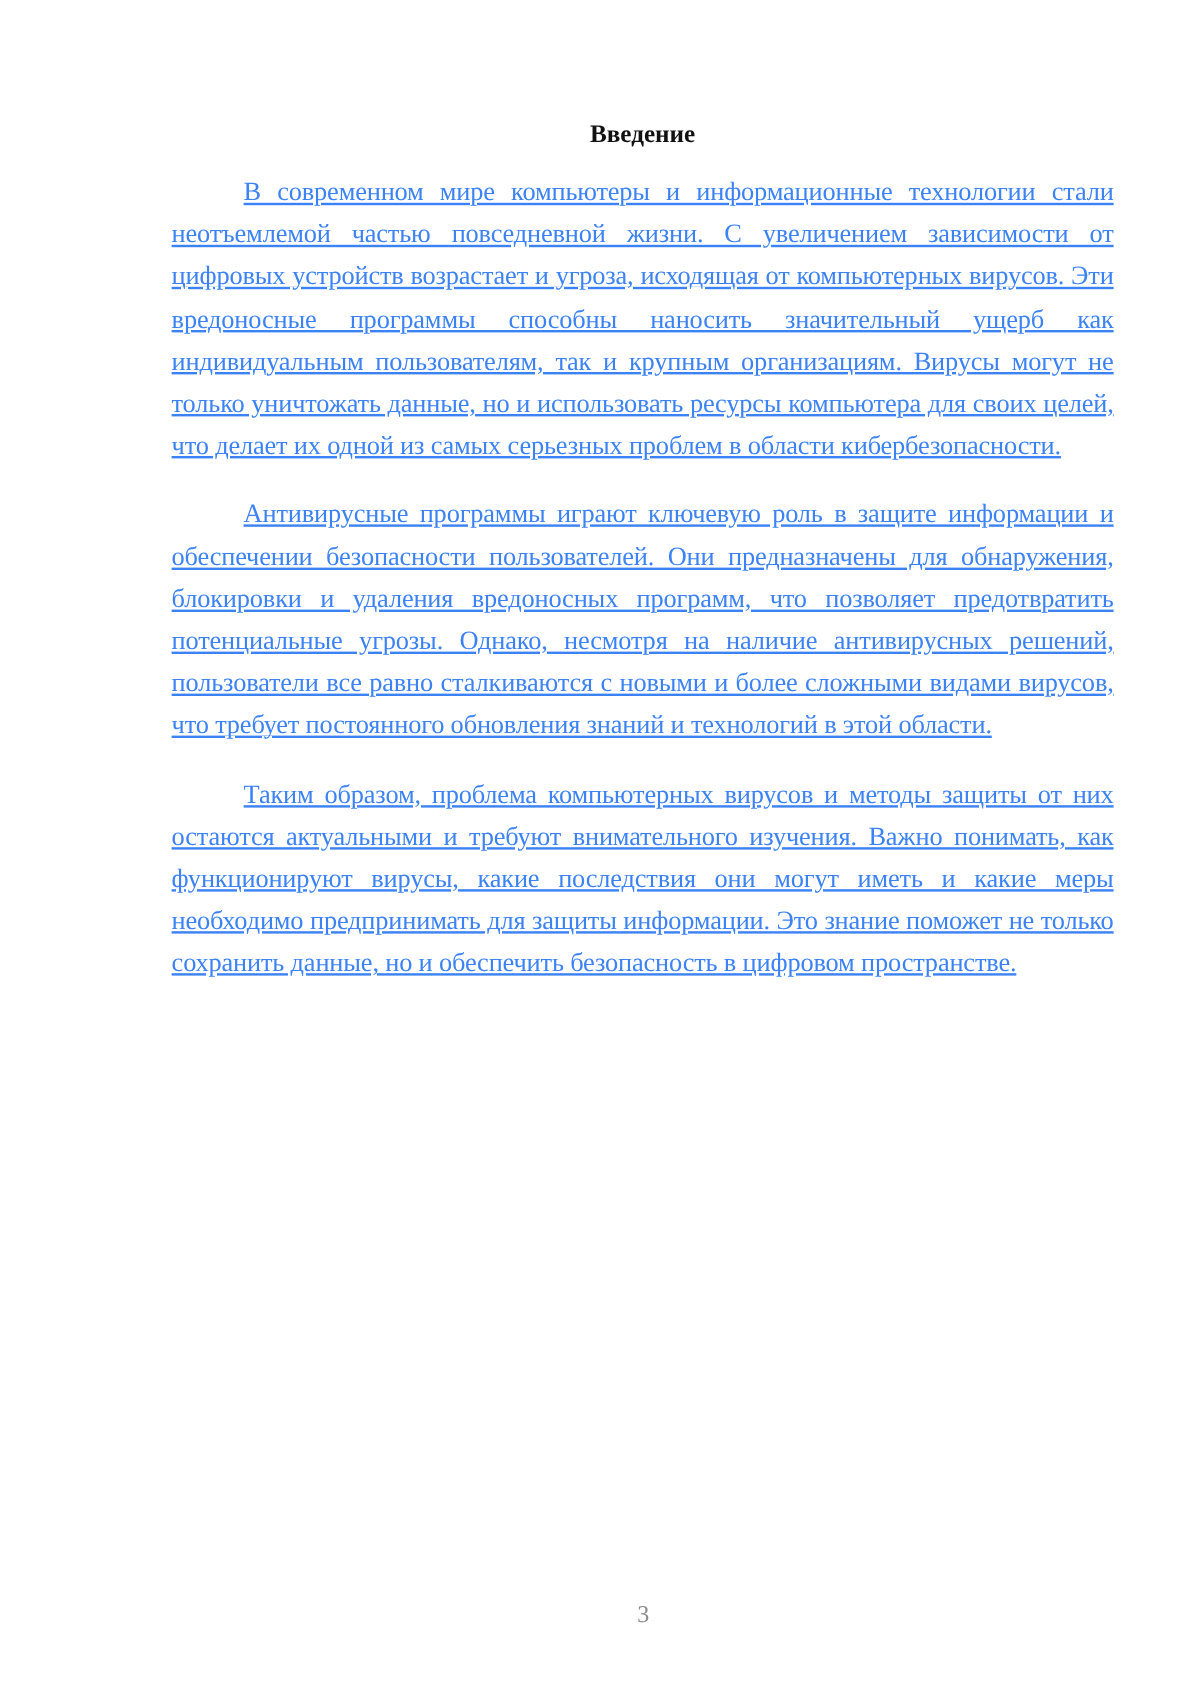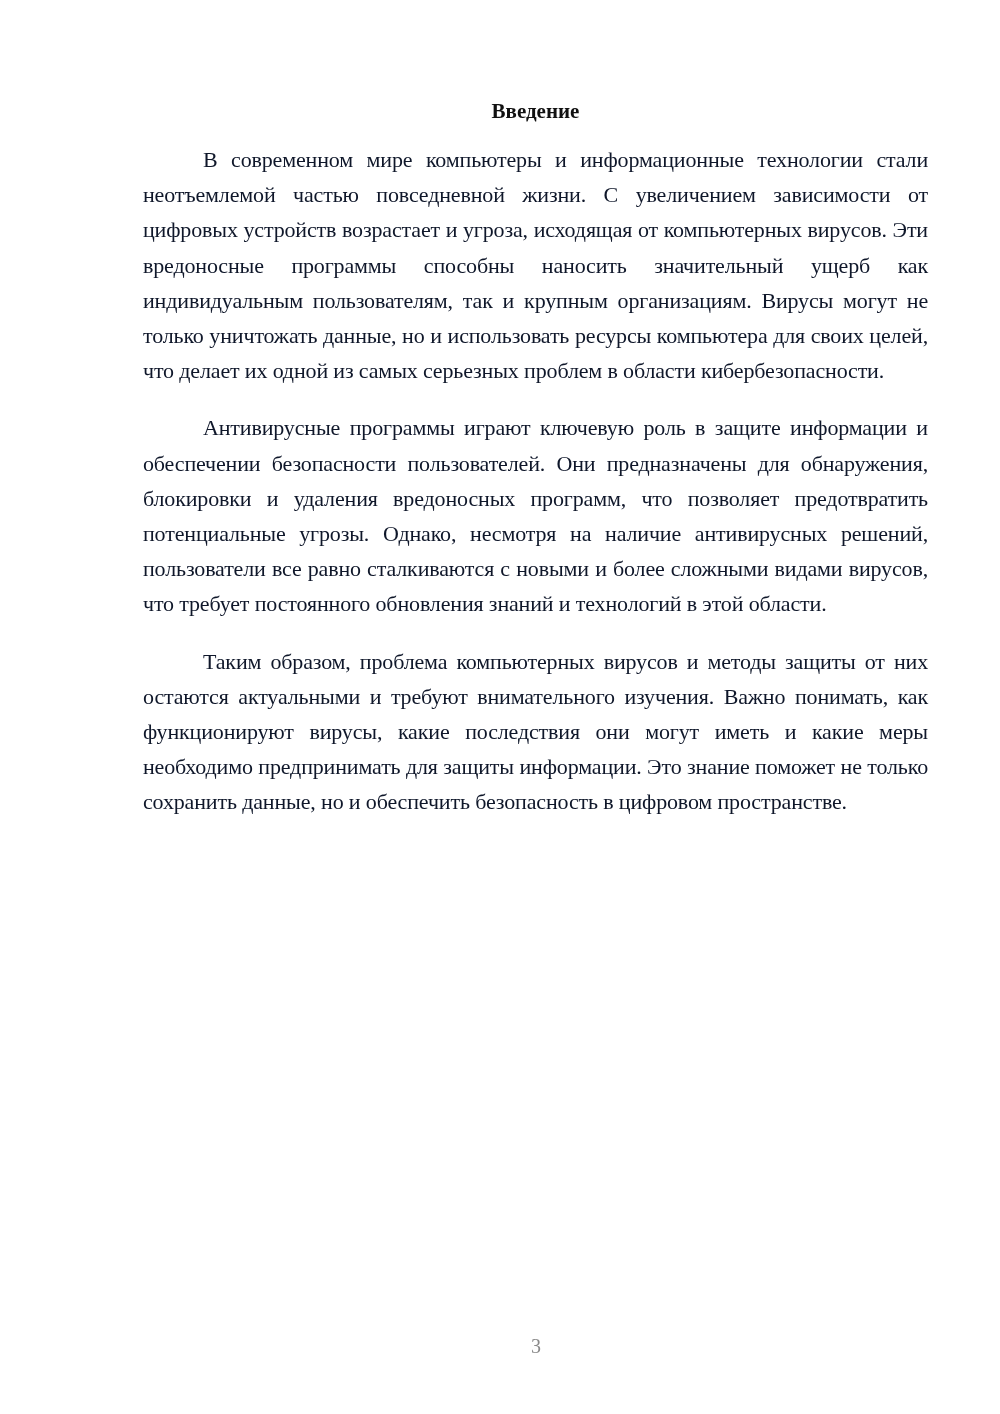--- a/index.html
+++ b/index.html
@@ -39,22 +39,23 @@
       left: 143px;
       width: 785px;
       top: 142px;
     }
     .para {
       margin: 0 0 22px 0;
       text-align: justify;
       text-indent: 60px;
       font-size: 22px;
       line-height: 35.2px;
-      color: #0f172a;
+      color: #3b82f6;
       letter-spacing: -0.15px;
+      text-decoration: underline;
     }
     .para.p2 { margin-top: 0; }
     .page-number {
       position: absolute;
       left: 0;
       width: 1072px;
       top: 1333px;
       text-align: center;
       font-size: 20px;
       line-height: 26px;

